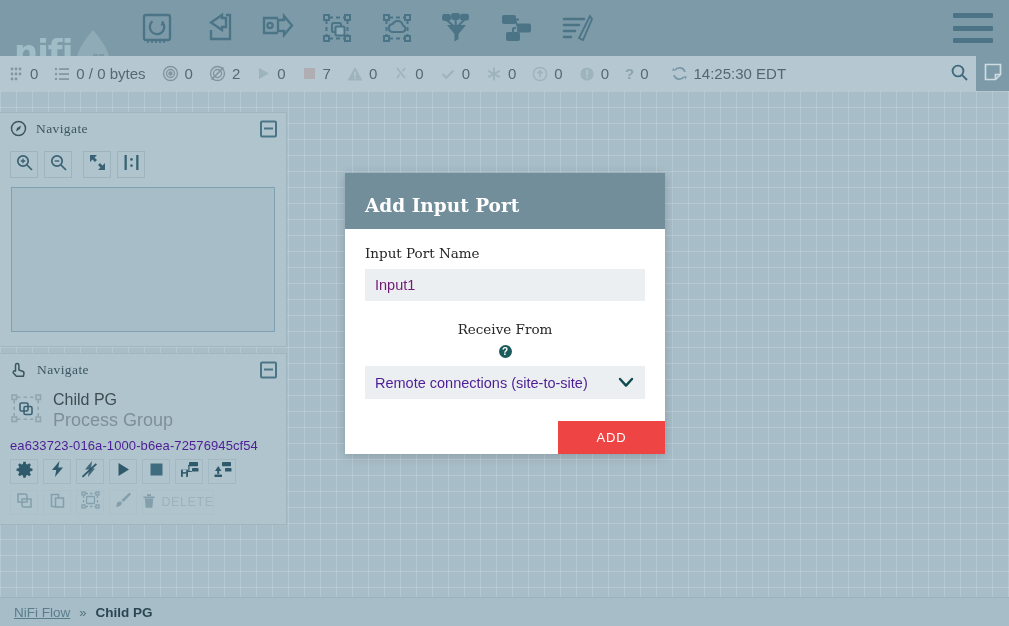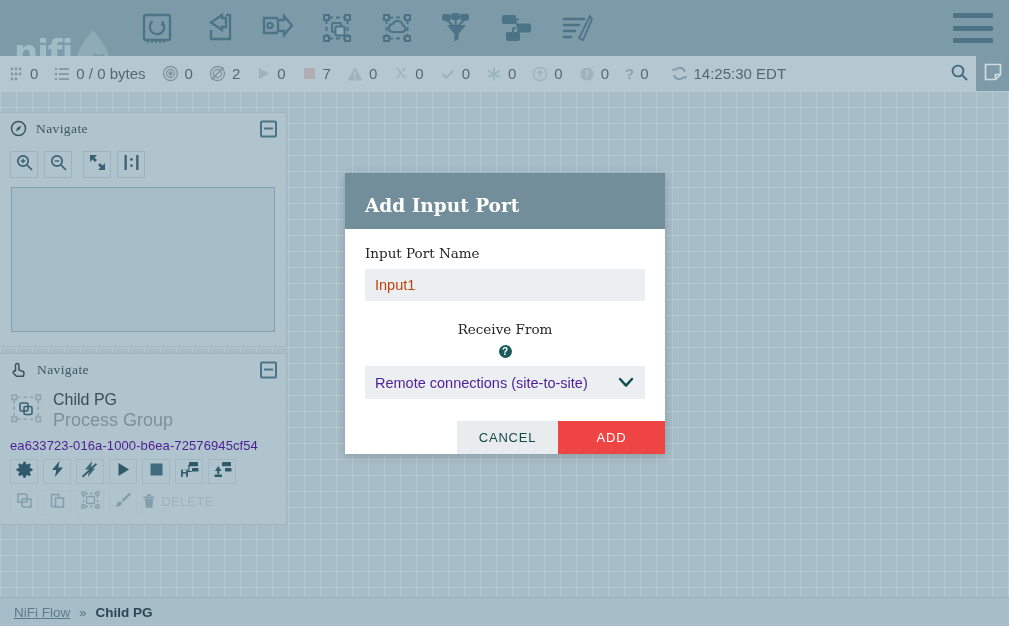--- a/index.html
+++ b/index.html
@@ -244,21 +244,21 @@
     display: flex; align-items: center; justify-content: center;
     font-family: "Liberation Sans", sans-serif;
     cursor: pointer;
   }
   .text-input {
     width: 100%; height: 32px;
     background: #eceff1;
     border: none;
     padding: 0 10px;
     font-size: 14.5px;
-    color: #c2410c;
+    color: #701a75;
     font-family: "Liberation Sans", sans-serif;
     outline: none;
   }
   .select-box {
     position: relative;
     width: 100%; height: 33px;
     background: #eceff1;
     display: flex; align-items: center;
     padding: 0 10px;
     font-size: 14.5px;
@@ -792,21 +792,20 @@
       </div>
       <div class="select-box">
         <span>Remote connections (site-to-site)</span>
         <span class="chev">
           <svg width="16" height="11" viewBox="0 0 16 11" fill="none" stroke="#0f4a4f" stroke-width="2.4" stroke-linecap="round" stroke-linejoin="round">
             <path d="M2 2 L8 8.6 L14 2"></path>
           </svg></span>
       </div>
     </div>
     <div class="dlg-footer">
-      <div class="btn-cancel">CANCEL</div>
       <div class="btn-add">ADD</div>
     </div>
   </div>
 
   <div id="breadcrumb">
     <span class="bc-link">NiFi Flow</span>
     <span class="bc-sep">»</span>
     <span class="bc-current">Child PG</span>
   </div>
 

